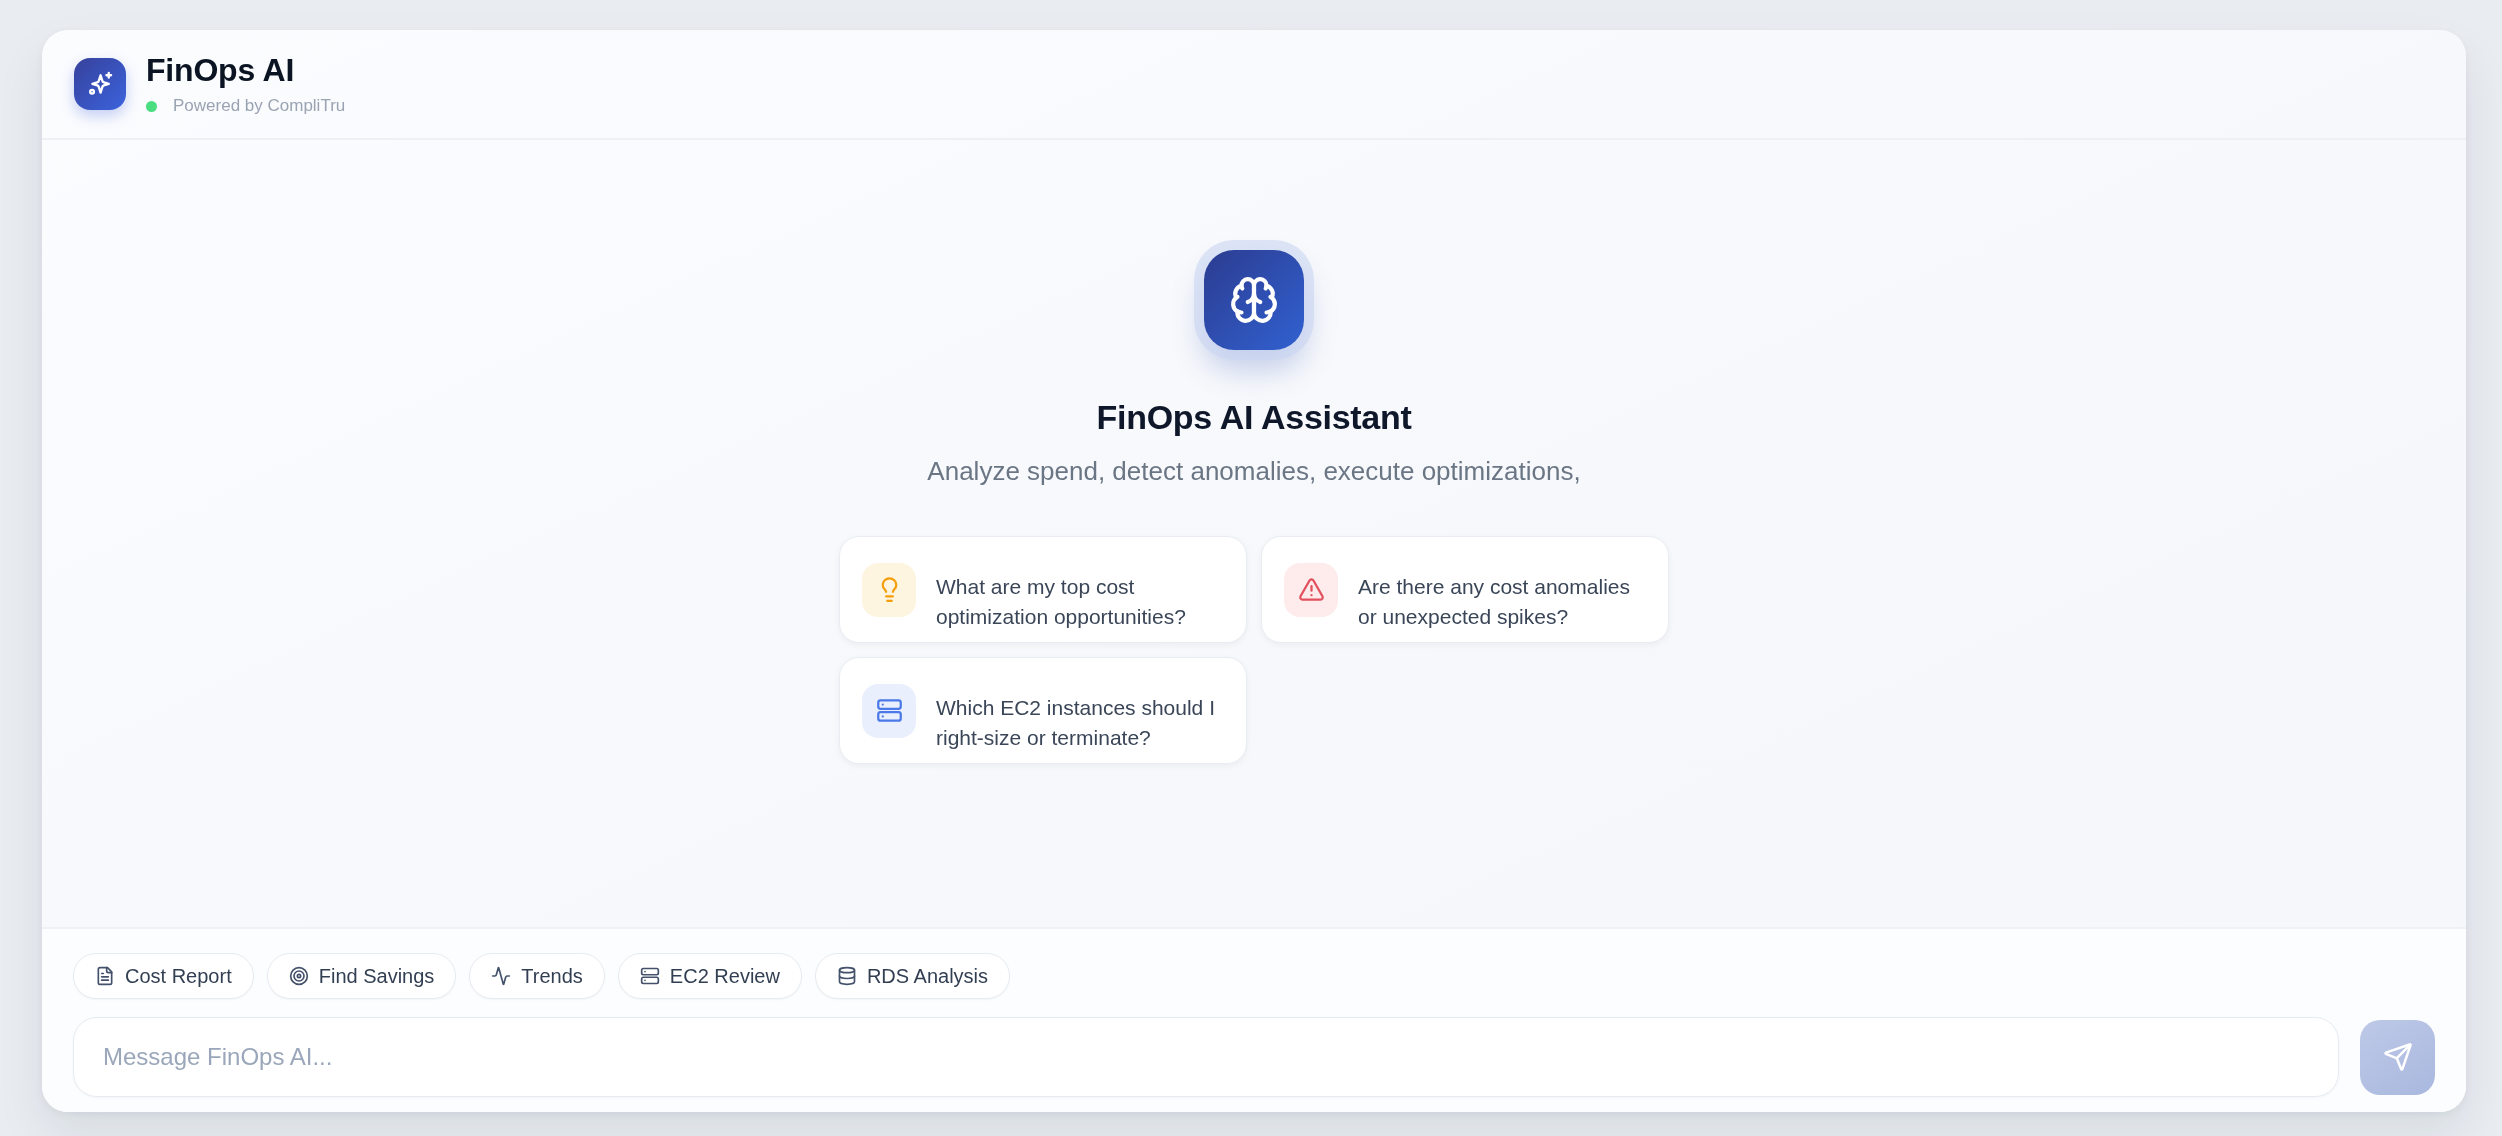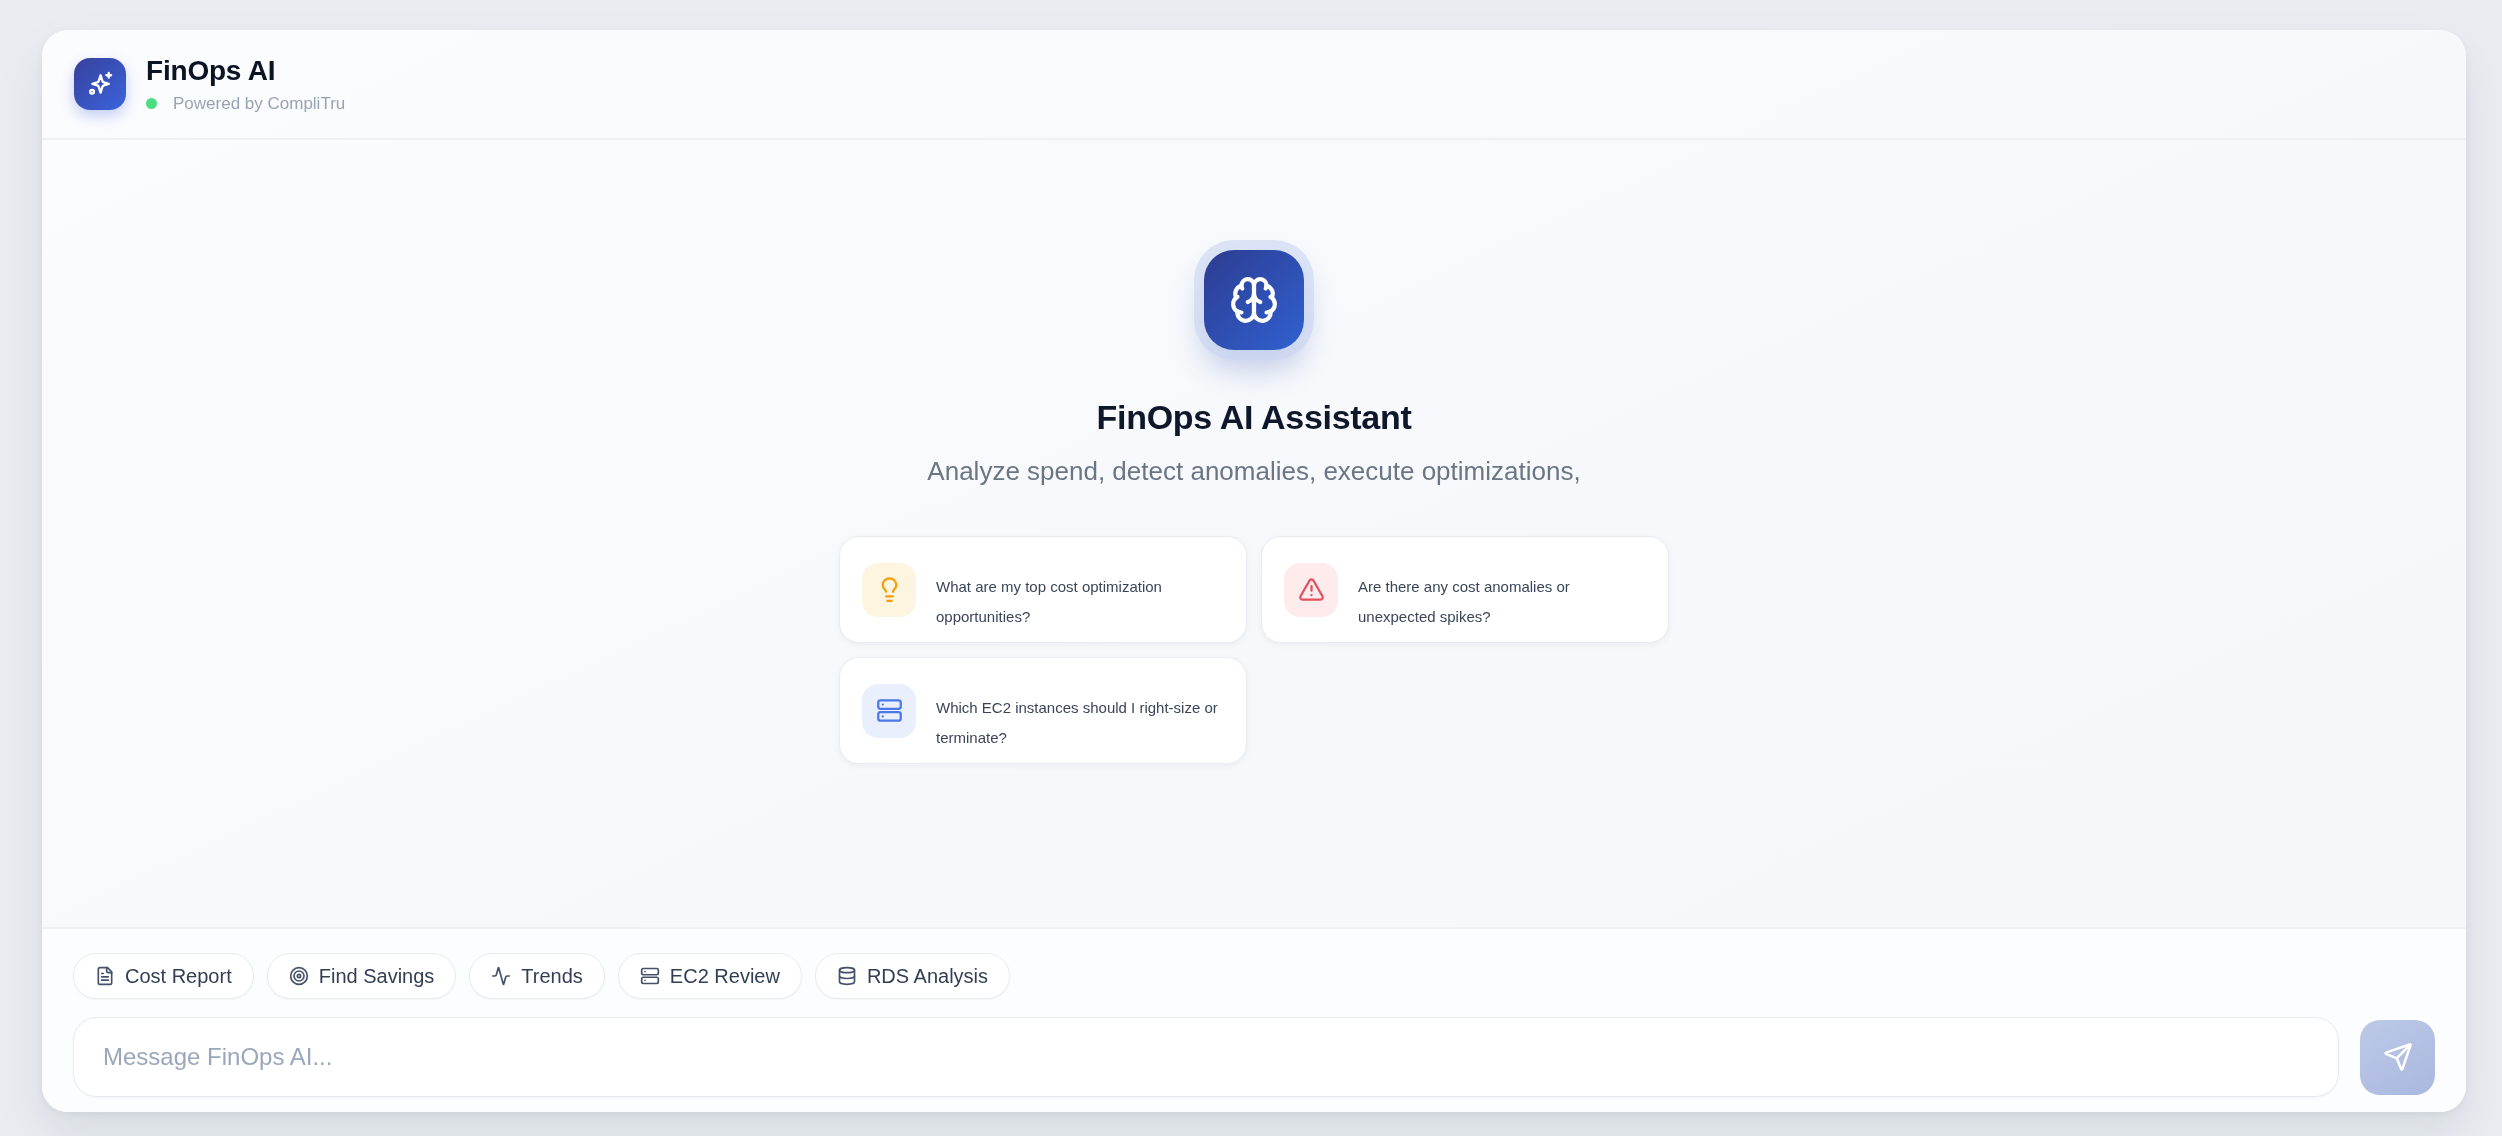--- a/index.html
+++ b/index.html
@@ -21,21 +21,21 @@
   .header {
     height:110px; flex:0 0 110px; display:flex; align-items:center;
     padding:0 32px; gap:20px; border-bottom:2px solid #edf0f5;
   }
   .logo {
     width:52px; height:52px; border-radius:16px; flex:0 0 52px;
     background:linear-gradient(135deg,#37419b 0%,#3b63dd 100%);
     display:grid; place-items:center; color:#fff;
     box-shadow:0 6px 14px rgba(59,91,219,.28);
   }
-  .app-title { font-size:28px; font-weight:700; color:#0b1423; letter-spacing:-.2px; }
+  .app-title { font-size:32px; font-weight:700; color:#0b1423; letter-spacing:-.2px; }
   .powered-row { display:flex; align-items:center; gap:16px; margin-top:7px; }
   .status-dot { width:11px; height:11px; border-radius:50%; }
   .powered-text { font-size:17px; color:#9aa3b2; }
   
   .main { flex:1 1 auto; display:flex; flex-direction:column; align-items:center; padding-top:110px; }
   .hero-icon {
     width:100px; height:100px; border-radius:30px;
     background:linear-gradient(135deg,#2c3c90 0%,#3161d1 100%);
     display:grid; place-items:center; color:#fff;
     box-shadow:0 0 0 10px rgba(201,214,241,.6), 0 18px 32px rgba(44,77,180,.28);
@@ -48,21 +48,21 @@
   }
   .card {
     background:#ffffff; border:1px solid #e9edf3; border-radius:20px;
     display:flex; align-items:center; padding:0 22px; gap:20px;
     box-shadow:0 2px 6px rgba(15,23,42,.05); cursor:pointer;
   }
   .card-icon {
     width:54px; height:54px; border-radius:16px; flex:0 0 54px;
     display:grid; place-items:center;
   }
-  .card-text { font-size:15px; line-height:30px; font-weight:500; color:#3a4658; max-width:294px;margin-top:24px; }
+  .card-text { font-size:21px; line-height:30px; font-weight:500; color:#3a4658; max-width:294px;margin-top:24px; }
   
   .footer {
     flex:0 0 auto; border-top:2px solid #eef1f5;
     background:#fcfdfe; padding:24px 31px 15px;
   }
   .chips-row { display:flex; gap:13px; }
   .chip {
     height:46px; border-radius:23px; border:1.5px solid #e7ebf1; background:#fff;
     display:flex; align-items:center; gap:10px; padding:0 21px;
     font-size:20px; font-weight:500; color:#323f52; cursor:pointer;

